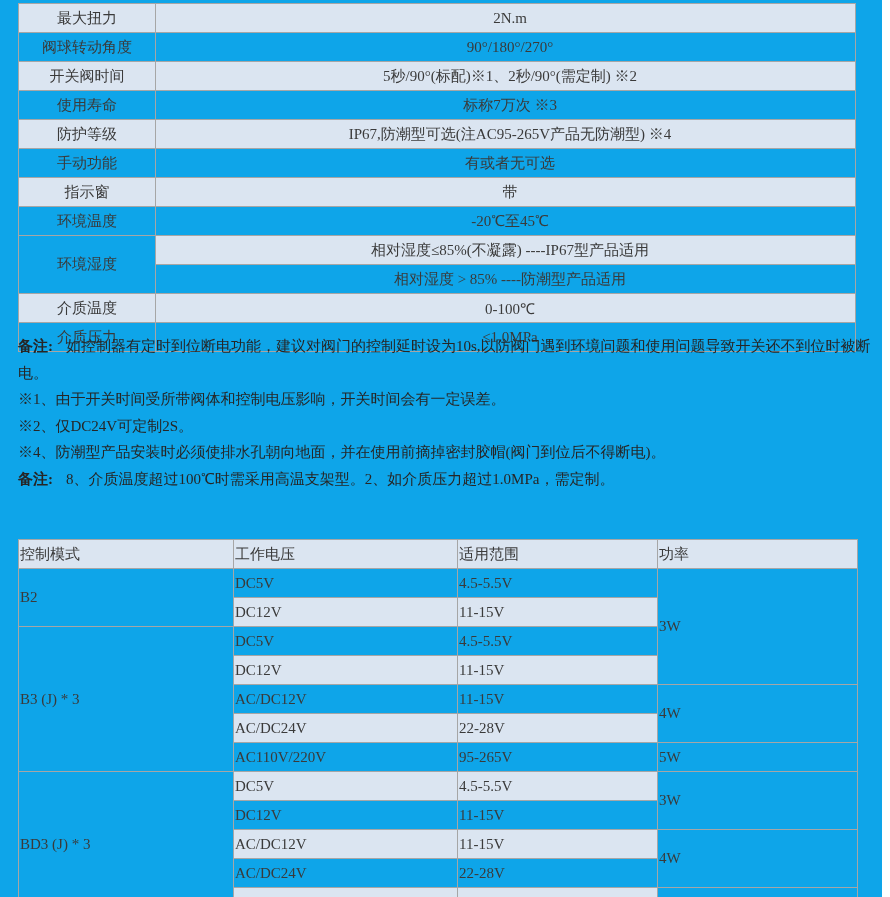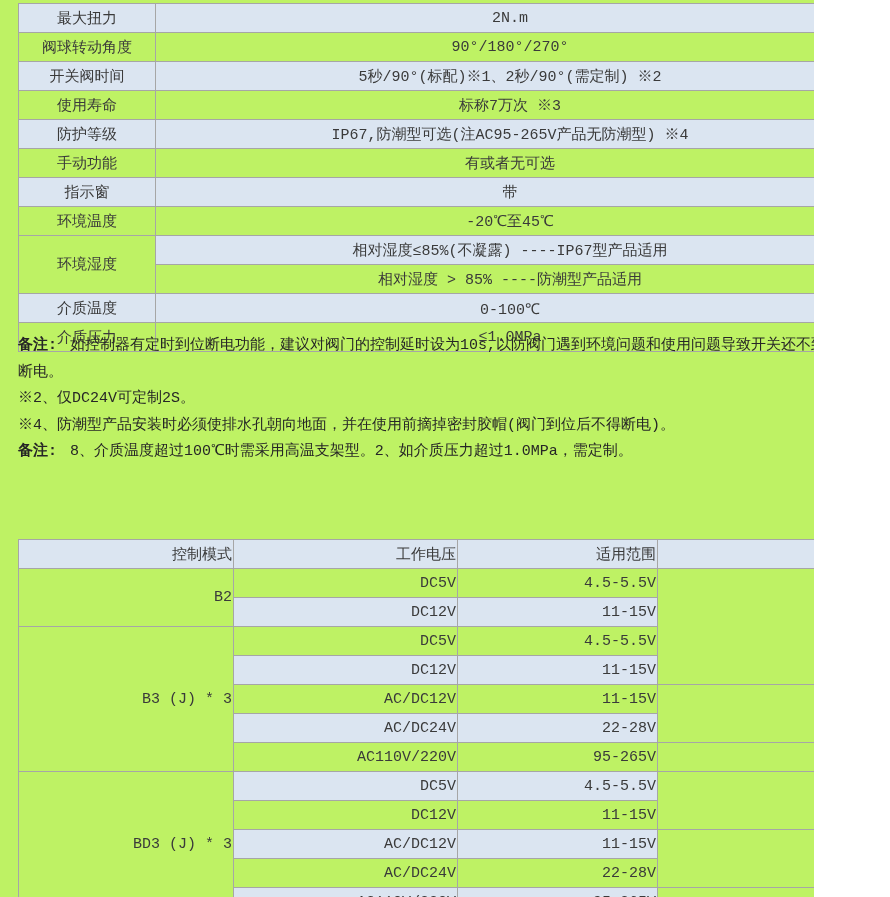--- a/index.html
+++ b/index.html
@@ -1,18 +1,18 @@
 <!DOCTYPE html>
 <html><head>
 <meta charset="utf-8">
 <style>
   html,body{margin:0;padding:0;background:#ffffff;}
   .page{
-    position:relative;width:814px;height:897px;overflow:hidden;background:#bef264;
-    font-family:Liberation Mono, monospace;color:#333333;
+    position:relative;width:882px;height:897px;overflow:hidden;background:#0ea5e9;
+    font-family:Liberation Serif, serif;color:#333333;
   }
   table{border-collapse:collapse;table-layout:fixed;}
   td,th{border:1px solid #a6a6a6;font-size:15px;font-weight:normal;color:#3a3a3a;
         overflow:hidden;white-space:nowrap;}
   .shade{background:#dbe5f1;}
 
   
   .spec-table{position:absolute;left:18px;top:3px;width:838px;}
   .spec-table td{height:26px;}
   .spec-table .label{width:134px;text-align:center;}
@@ -21,21 +21,21 @@
   
   .notes{position:absolute;left:18px;top:333px;width:856px;font-size:15px;color:#262626;}
   .notes p{margin:0;line-height:26.5px;white-space:normal;}
   .notes b{font-weight:bold;margin-right:13px;}
 
   
   .section-title{position:absolute;left:18px;top:517px;font-size:15px;font-weight:bold;color:#1a1a1a;}
 
   
   .volt-table{position:absolute;left:18px;top:539px;width:839px;}
-  .volt-table th,.volt-table td{height:26px;text-align:right;}
+  .volt-table th,.volt-table td{height:26px;text-align:left;}
   .volt-table th{background:#dbe5f1;}
 </style>
 </head>
 <body>
 
 <div class="page">
 
   <table class="spec-table">
     <tbody>
         <tr>
@@ -83,20 +83,21 @@
     </tr>
     <tr>
       <td class="label">介质压力</td>
       <td class="value">≤1.0MPa</td>
     </tr>
   </tbody>
     </table>
 
   <div class="notes">
     <p><b>备注:</b><span>如控制器有定时到位断电功能，建议对阀门的控制延时设为10s,以防阀门遇到环境问题和使用问题导致开关还不到位时被断电。</span></p>
+    <p>※1、由于开关时间受所带阀体和控制电压影响，开关时间会有一定误差。</p>
     <p>※2、仅DC24V可定制2S。</p>
     <p>※4、防潮型产品安装时必须使排水孔朝向地面，并在使用前摘掉密封胶帽(阀门到位后不得断电)。</p>
     <p><b>备注:</b><span>8、介质温度超过100℃时需采用高温支架型。2、如介质压力超过1.0MPa，需定制。</span></p>
   </div>
 
 
   <table class="volt-table">
     <colgroup>
       <col style="width:215px">
         <col style="width:224px">

